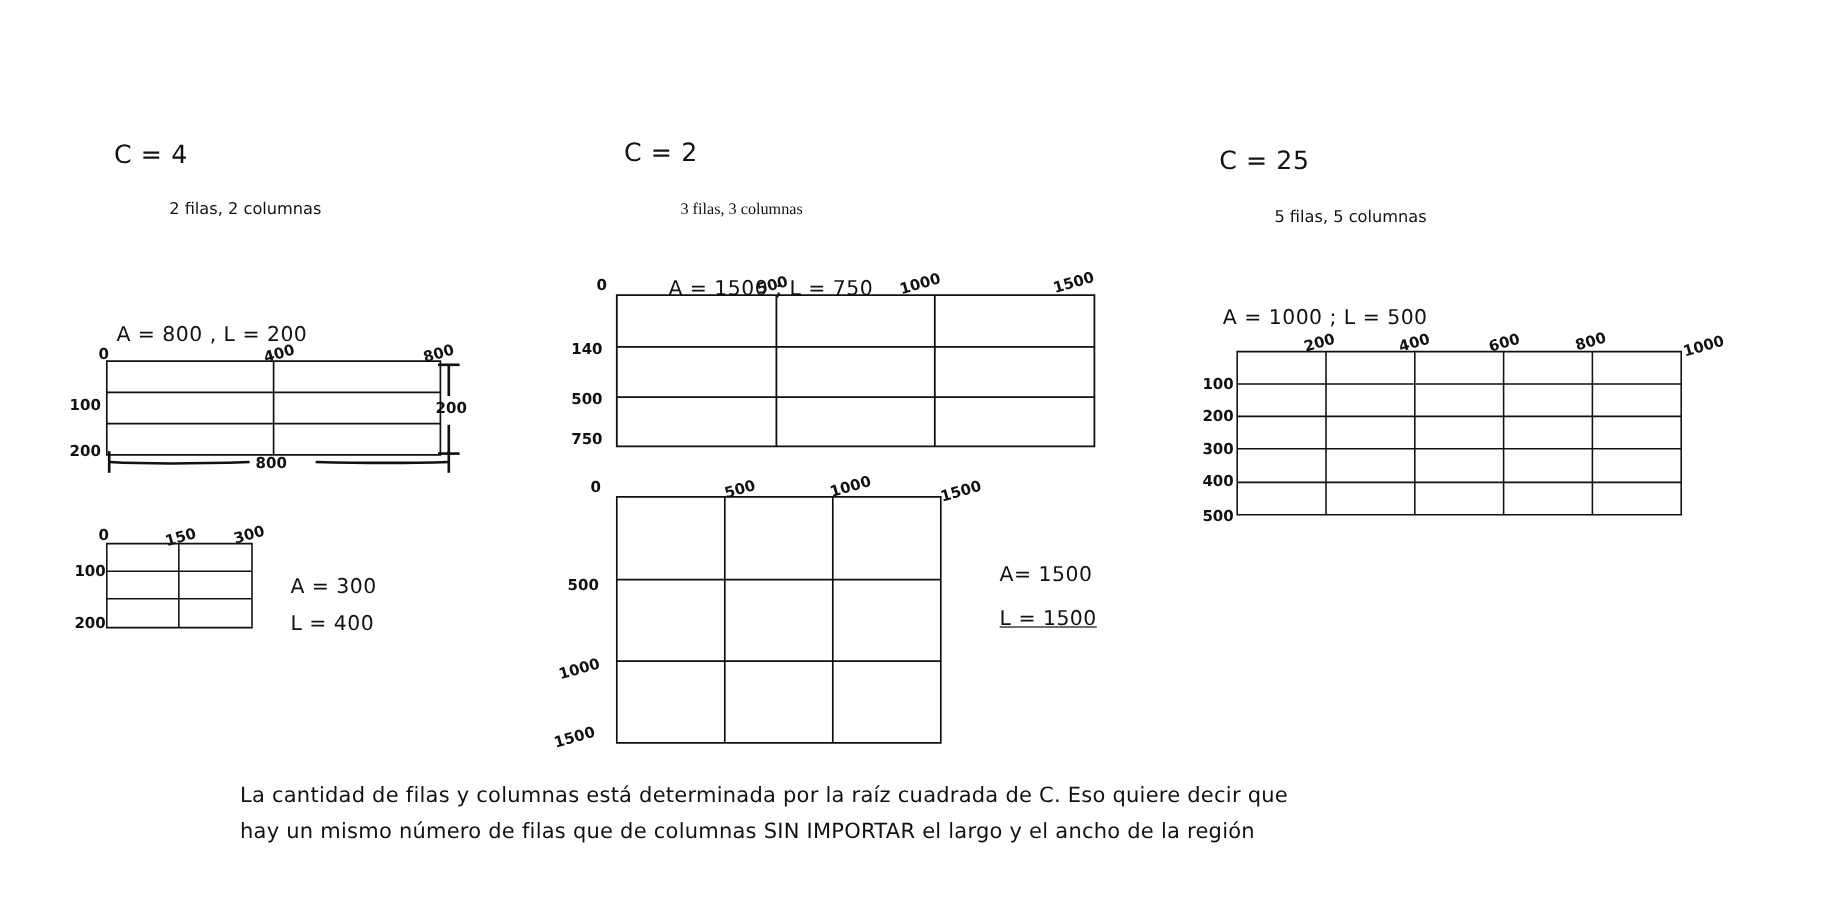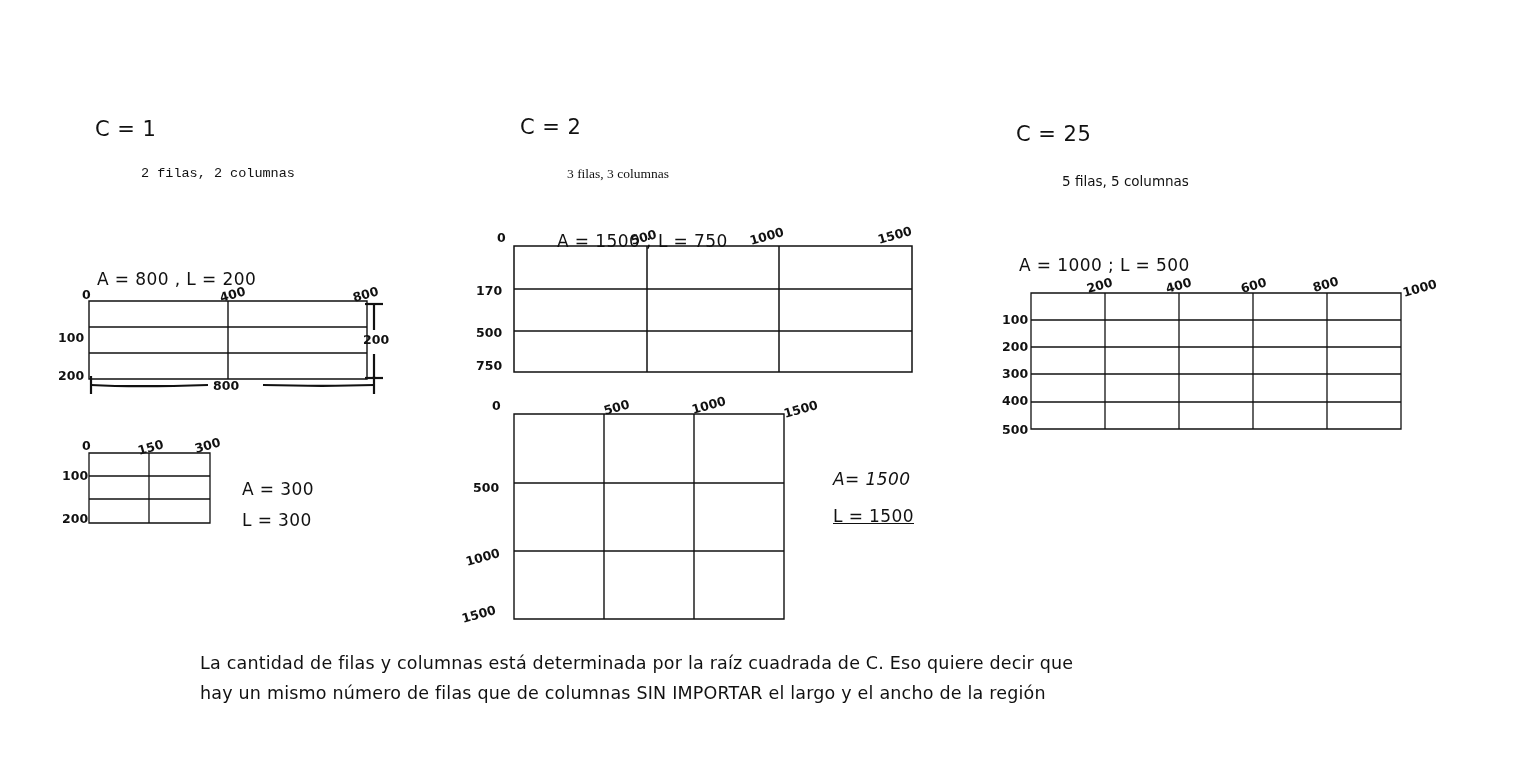--- a/index.html
+++ b/index.html
@@ -66,22 +66,22 @@
   }
   .measure svg { display:block; overflow: visible; }
   .measure { position: absolute; }
 </style>
 </head>
 <body>
 
 <div class="canvas">
 
 
-  <div class="txt section-head" style="left:95px; top:117px;">C = 1</div>
-  <div class="txt subhead" style="left:141px; top:166px;font-family:Liberation Mono, monospace;">2 filas, 2 columnas</div>
+  <div class="txt section-head" style="left:95px; top:117px;">C = 4</div>
+  <div class="txt subhead" style="left:141px; top:166px;">2 filas, 2 columnas</div>
 
   <div class="txt annot" style="left:97px; top:241px;">A = 800 ,  L = 200</div>
 
   <div class="grid" style="left:88px; top:300px;">
     <svg width="280" height="80" viewBox="0 0 280 80">
       <g stroke="#111" stroke-width="1.4" fill="none">
         <path d="M1,1 L279,1 L279,79 L1,79 Z"></path>
         <path d="M1,27 L279,27"></path>
         <path d="M1,53 L279,53"></path>
         <path d="M140,1 L140,79"></path>
@@ -130,21 +130,21 @@
       </g>
     </svg>
   </div>
   <div class="txt tick" style="left:82px; top:438px;">0</div>
   <div class="txt tick-rot" style="left:140px; top:443px;">150</div>
   <div class="txt tick-rot" style="left:197px; top:441px;">300</div>
   <div class="txt tick" style="left:62px; top:468px;">100</div>
   <div class="txt tick" style="left:62px; top:511px;">200</div>
 
   <div class="txt annot" style="left:242px; top:451px;">A = 300</div>
-  <div class="txt annot" style="left:242px; top:482px;">L = 300</div>
+  <div class="txt annot" style="left:242px; top:482px;">L = 400</div>
 
   <div class="txt section-head" style="left:520px; top:115px;">C = 2</div>
   <div class="txt subhead" style="left:567px; top:166px;font-family:Liberation Serif, serif;">3 filas, 3 columnas</div>
 
   <div class="txt annot" style="left:557px; top:203px;">A = 1500 ;  L = 750</div>
 
   <div class="grid" style="left:513px; top:245px;">
     <svg width="400" height="128" viewBox="0 0 400 128">
       <g stroke="#111" stroke-width="1.5" fill="none">
         <path d="M1,1 L399,1 L399,127 L1,127 Z"></path>
@@ -152,21 +152,21 @@
         <path d="M1,86 L399,86"></path>
         <path d="M134,1 L134,127"></path>
         <path d="M266,1 L266,127"></path>
       </g>
     </svg>
   </div>
   <div class="txt tick" style="left:497px; top:230px;">0</div>
   <div class="txt tick-rot" style="left:633px; top:233px;">500</div>
   <div class="txt tick-rot" style="left:752px; top:233px;">1000</div>
   <div class="txt tick-rot" style="left:880px; top:232px;">1500</div>
-  <div class="txt tick" style="left:476px; top:283px;">170</div>
+  <div class="txt tick" style="left:476px; top:283px;">140</div>
   <div class="txt tick" style="left:476px; top:325px;">500</div>
   <div class="txt tick" style="left:476px; top:358px;">750</div>
 
   <div class="grid" style="left:513px; top:413px;">
     <svg width="272" height="207" viewBox="0 0 272 207">
       <g stroke="#111" stroke-width="1.4" fill="none">
         <path d="M1,1 L271,1 L271,206 L1,206 Z"></path>
         <path d="M1,70 L271,70"></path>
         <path d="M1,138 L271,138"></path>
         <path d="M91,1 L91,206"></path>
@@ -175,21 +175,21 @@
     </svg>
   </div>
   <div class="txt tick" style="left:492px; top:398px;">0</div>
   <div class="txt tick-rot" style="left:606px; top:403px;">500</div>
   <div class="txt tick-rot" style="left:694px; top:402px;">1000</div>
   <div class="txt tick-rot" style="left:786px; top:406px;">1500</div>
   <div class="txt tick" style="left:473px; top:480px;">500</div>
   <div class="txt tick-rot" style="left:468px; top:554px;">1000</div>
   <div class="txt tick-rot" style="left:464px; top:611px;">1500</div>
 
-  <div class="txt annot" style="left:833px; top:441px;font-style:italic;">A= 1500</div>
+  <div class="txt annot" style="left:833px; top:441px;">A= 1500</div>
   <div class="txt annot" style="left:833px; top:478px;text-decoration:underline;">L = 1500</div>
 
   <div class="txt section-head" style="left:1016px; top:122px;">C = 25</div>
   <div class="txt subhead" style="left:1062px; top:173px;">5 filas, 5 columnas</div>
 
   <div class="txt annot" style="left:1019px; top:227px;text-align:center;">A = 1000  ;   L = 500</div>
 
   <div class="grid" style="left:1030px; top:292px;">
     <svg width="372" height="138" viewBox="0 0 372 138">
       <g stroke="#111" stroke-width="1.3" fill="none">

